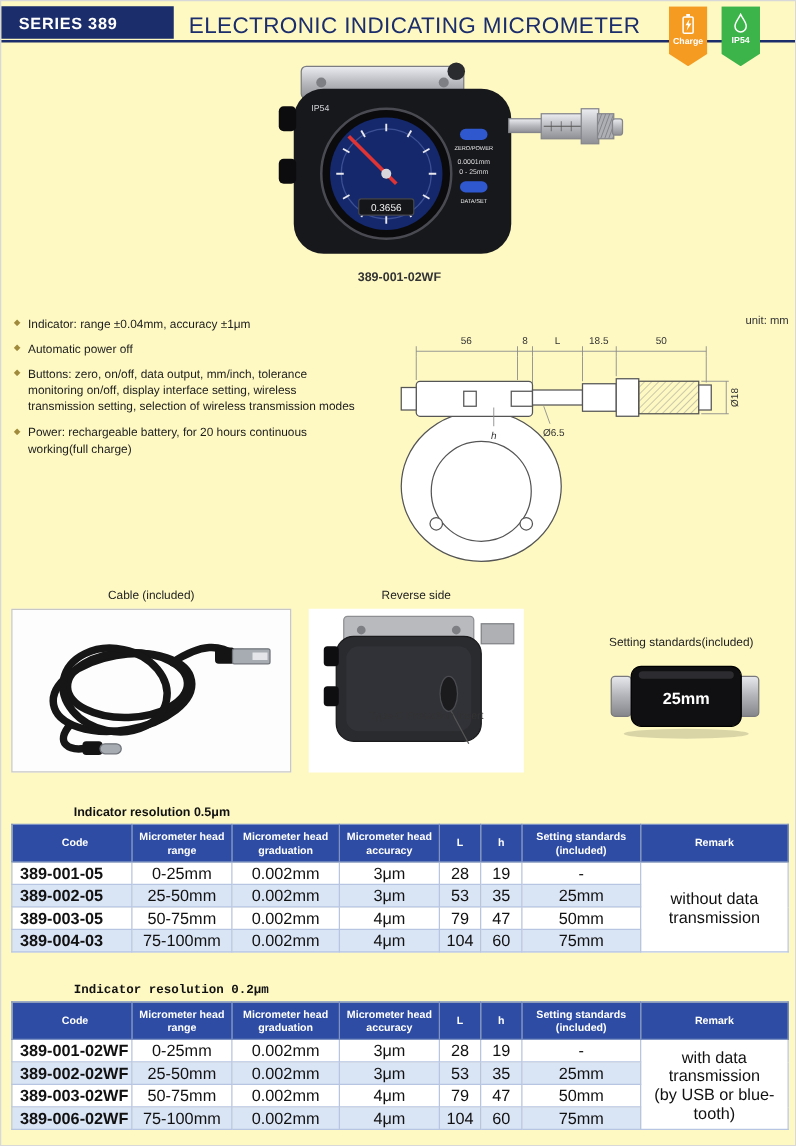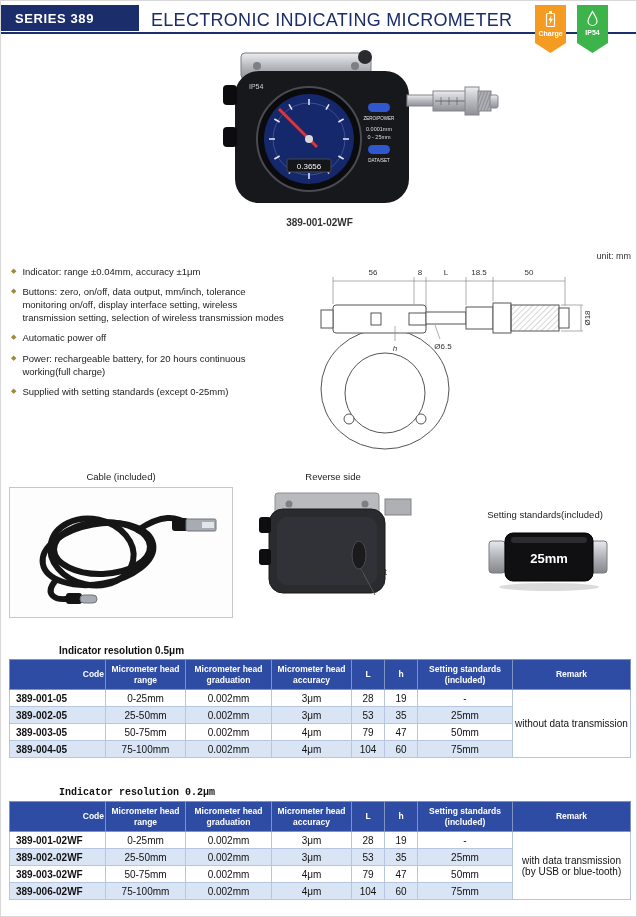--- a/index.html
+++ b/index.html
@@ -1,34 +1,34 @@
 <!DOCTYPE html>
 <html><head>
 <meta charset="utf-8">
 <style>
   * { box-sizing: border-box; margin: 0; padding: 0; }
   body { font-family: "Liberation Sans", sans-serif; background: #ececec; }
-  .page { position: relative; width: 637px; height: 917px; background: #ffffff; margin: 0 auto; overflow: hidden; border: 1px solid #d8d8d8; }
+  .page { position: relative; width: 637px; height: 917px; background: #fef9c3; margin: 0 auto; overflow: hidden; border: 1px solid #d8d8d8; }
 
   
   .series-box { position: absolute; left: 0; top: 4px; width: 138px; height: 26px; background: #1b2d6b; color: #fff; font-weight: bold; font-size: 13px; display: flex; align-items: center; padding-left: 14px; letter-spacing: .6px; }
   .page-title { position: absolute; left: 150px; top: 9px; font-size: 18px; font-weight: normal; color: #1b2d6b; letter-spacing: .3px; }
   .header-rule { position: absolute; left: 0; top: 31px; width: 637px; height: 2px; background: #1b2d6b; }
   .badge { position: absolute; top: 4px; width: 31px; height: 48px; clip-path: polygon(0 0,100% 0,100% 79%,50% 100%,0 79%); display: flex; flex-direction: column; align-items: center; color: #fff; z-index: 5; }
   .badge.charge { left: 534px; background: #f59b22; }
   .badge.ip54 { left: 576px; background: #3cb44a; }
   .badge svg { margin-top: 5px; }
   .badge .blabel { font-size: 7px; font-weight: bold; margin-top: 1px; }
 
   
   .product-wrap { position: absolute; left: 136px; top: 44px; width: 364px; height: 172px; }
   .model-label { position: absolute; left: 0; top: 216px; width: 637px; text-align: center; font-size: 10px; font-weight: bold; color: #333; }
 
   
-  .features { position: absolute; left: 10px; top: 264px; width: 274px; list-style: none; }
+  .features { position: absolute; left: 10px; top: 252px; width: 274px; list-style: none; }
   .features li { display: flex; gap: 6px; margin-bottom: 7px; font-size: 9.5px; line-height: 1.38; color: #1c1c1c; }
   .features .bullet { color: #a08b3c; font-size: 7px; line-height: 1.8; flex: 0 0 auto; }
 
   
   .drawing-wrap { position: absolute; left: 284px; top: 246px; width: 348px; height: 218px; }
 
   
   .caption { position: absolute; font-size: 9.5px; color: #222; text-align: center; }
   .cap-cable { left: 8px; top: 470px; width: 224px; }
   .cap-reverse { left: 246px; top: 470px; width: 172px; }
@@ -39,22 +39,22 @@
   .standard-box { position: absolute; left: 486px; top: 524px; width: 124px; height: 70px; }
 
   
   .tbl-title { position: absolute; left: 10px; font-size: 10px; font-weight: bold; color: #111; padding-left: 48px; }
   .tbl-title-1 { top: 644px; }
   .tbl-title-2 { top: 786px; font-family: Liberation Mono, monospace; }
   .tbl-wrap-1 { position: absolute; left: 8px; top: 658px; }
   .tbl-wrap-2 { position: absolute; left: 8px; top: 800px; }
   .spec-table { border-collapse: collapse; table-layout: fixed; width: 621px; }
   .spec-table th { background: #2e4ca3; color: #fff; font-size: 8.5px; font-weight: bold; border: 1px solid #7e93c4; padding: 2px 1px; line-height: 1.25; height: 30px; text-align: center; }
-  .spec-table th.code-h { text-align: right; padding-left: 6px; }
-  .spec-table td { font-size: 10px; color: #111; border: 1px solid #b7c5e3; padding: 1px 2px; text-align: center; height: 17px; background: #fff; }
+  .spec-table th.code-h { text-align: center; padding-left: 6px; }
+  .spec-table td { font-size: 13px; color: #111; border: 1px solid #b7c5e3; padding: 1px 2px; text-align: center; height: 17px; background: #fff; }
   .spec-table tr.alt td { background: #d9e4f4; }
   .spec-table td.code { text-align: left; padding-left: 6px; font-weight: bold; }
   .spec-table td.remark { background: #fff !important; }
   .remark-gap { }
 </style>
 </head>
 <body>
 
 <div class="page">
 
@@ -138,33 +138,29 @@
   </div>
   <div class="model-label">389-001-02WF</div>
 
   <ul class="features">
     <li>
         <span class="bullet">◆</span>
         <span>Indicator: range ±0.04mm, accuracy ±1μm</span>
       </li>
     <li>
         <span class="bullet">◆</span>
+        <span>Automatic power off</span>
+      </li>
+    <li>
+        <span class="bullet">◆</span>
         <span>Buttons: zero, on/off, data output, mm/inch, tolerance monitoring on/off, display interface setting, wireless transmission setting, selection of wireless transmission modes</span>
       </li>
     <li>
         <span class="bullet">◆</span>
-        <span>Automatic power off</span>
-      </li>
-    <li>
-        <span class="bullet">◆</span>
         <span>Power: rechargeable battery, for 20 hours continuous working(full charge)</span>
-      </li>
-    <li>
-        <span class="bullet">◆</span>
-        <span>Supplied with setting standards (except 0-25mm)</span>
       </li>
   </ul>
 
   <div class="drawing-wrap">
     <svg width="348" height="218" viewBox="0 0 348 218">
       <defs>
         <pattern id="hatchD" width="4" height="4" patternUnits="userSpaceOnUse" patternTransform="rotate(45)">
           <line x1="0" y1="0" x2="0" y2="4" stroke="#888" stroke-width="0.7"></line>
         </pattern>
       </defs>
@@ -319,21 +315,21 @@
         <tr>
           <td class="code">389-003-05</td>
           <td>50-75mm</td>
           <td>0.002mm</td>
           <td>4μm</td>
           <td>79</td>
           <td>47</td>
           <td>50mm</td>
         </tr>
         <tr class="alt">
-          <td class="code">389-004-05</td>
+          <td class="code">389-004-03</td>
           <td>75-100mm</td>
           <td>0.002mm</td>
           <td>4μm</td>
           <td>104</td>
           <td>60</td>
           <td>75mm</td>
         </tr>
       </tbody>
     </table>
   </div>

